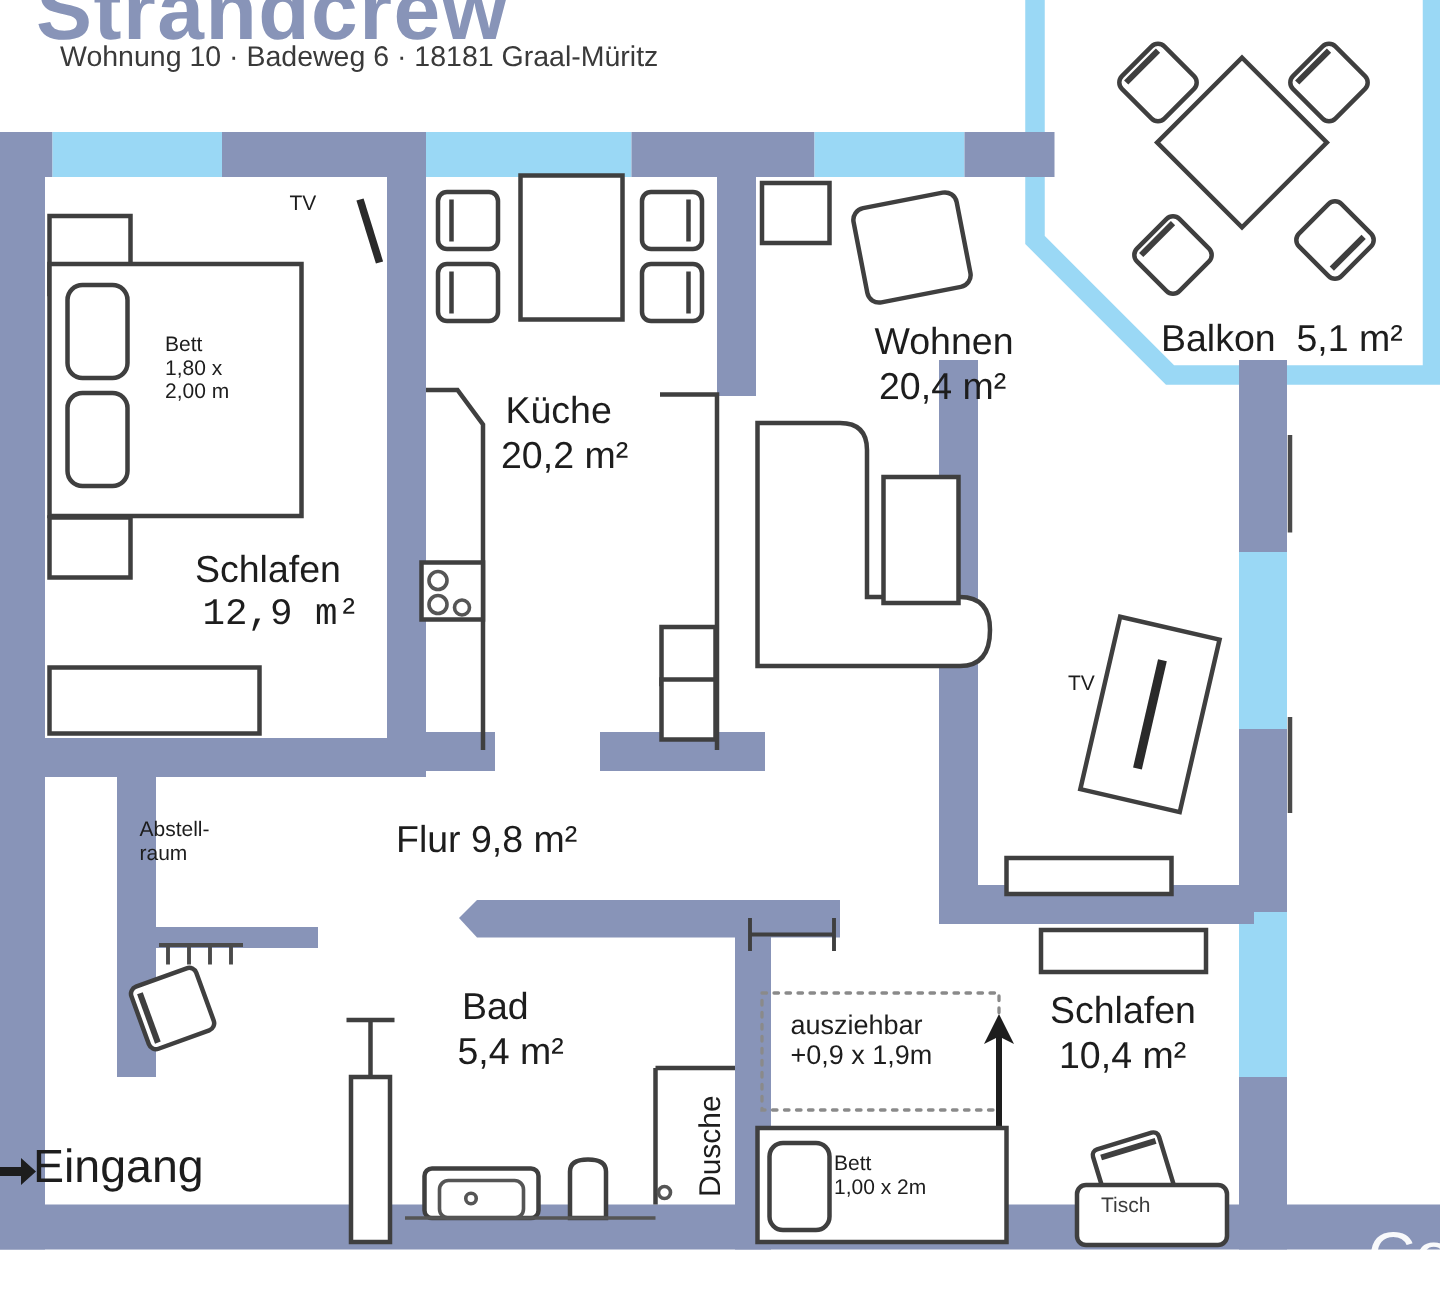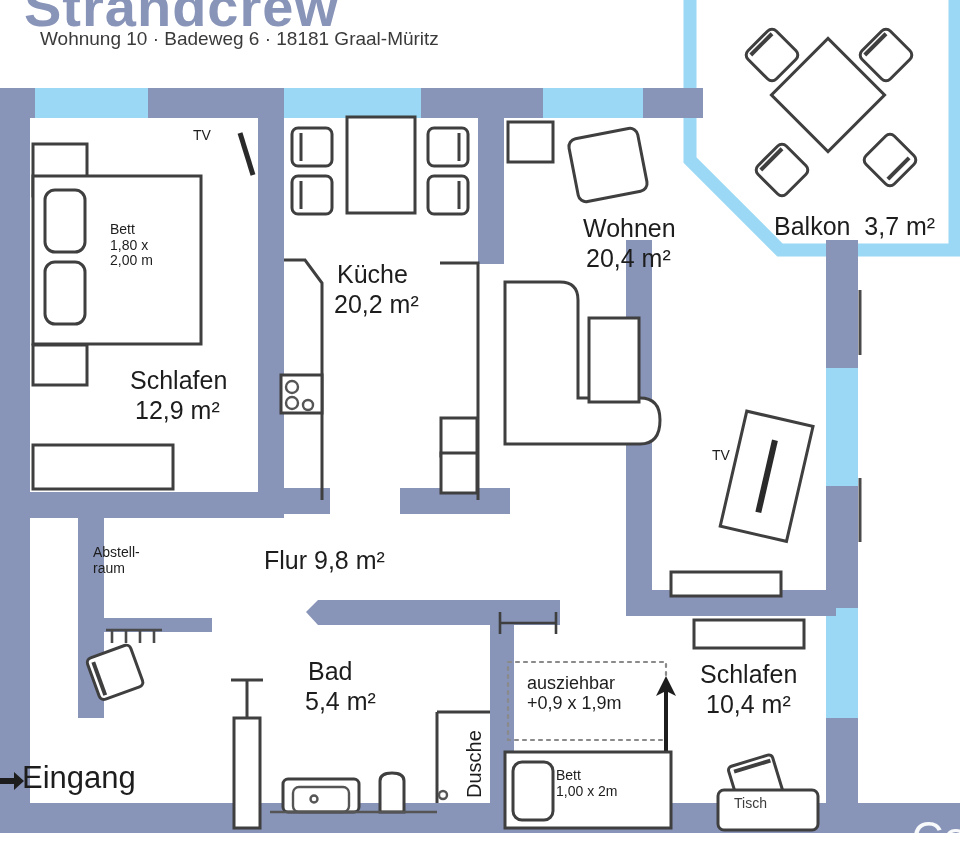--- a/index.html
+++ b/index.html
@@ -254,29 +254,29 @@
     </g>
   </svg>
 
   <div class="lbl mid" style="left:193px;top:128px;">TV</div>
 
   <div class="lbl mid" style="left:110px;top:222px;">Bett
 1,80 x
 2,00 m</div>
 
   <div class="lbl big" style="left:130px;top:366px;">Schlafen</div>
-  <div class="lbl big" style="left:135px;top:396px;">12,9 m²</div>
+  <div class="lbl big" style="left:135px;top:396px;font-family:Liberation Mono, monospace;">12,9 m²</div>
 
   <div class="lbl big" style="left:337px;top:260px;">Küche</div>
   <div class="lbl big" style="left:334px;top:290px;">20,2 m²</div>
 
   <div class="lbl big" style="left:583px;top:214px;">Wohnen</div>
   <div class="lbl big" style="left:586px;top:244px;">20,4 m²</div>
 
-  <div class="lbl big" style="left:774px;top:212px;">Balkon  3,7 m²</div>
+  <div class="lbl big" style="left:774px;top:212px;">Balkon  5,1 m²</div>
 
   <div class="lbl mid" style="left:712px;top:448px;">TV</div>
 
   <div class="lbl big" style="left:264px;top:546px;">Flur 9,8 m²</div>
 
   <div class="lbl" style="left:22px;top:761px;font-size:31px;">Eingang</div>
 
   <div class="lbl mid" style="left:93px;top:545px;">Abstell-
 raum</div>
 

